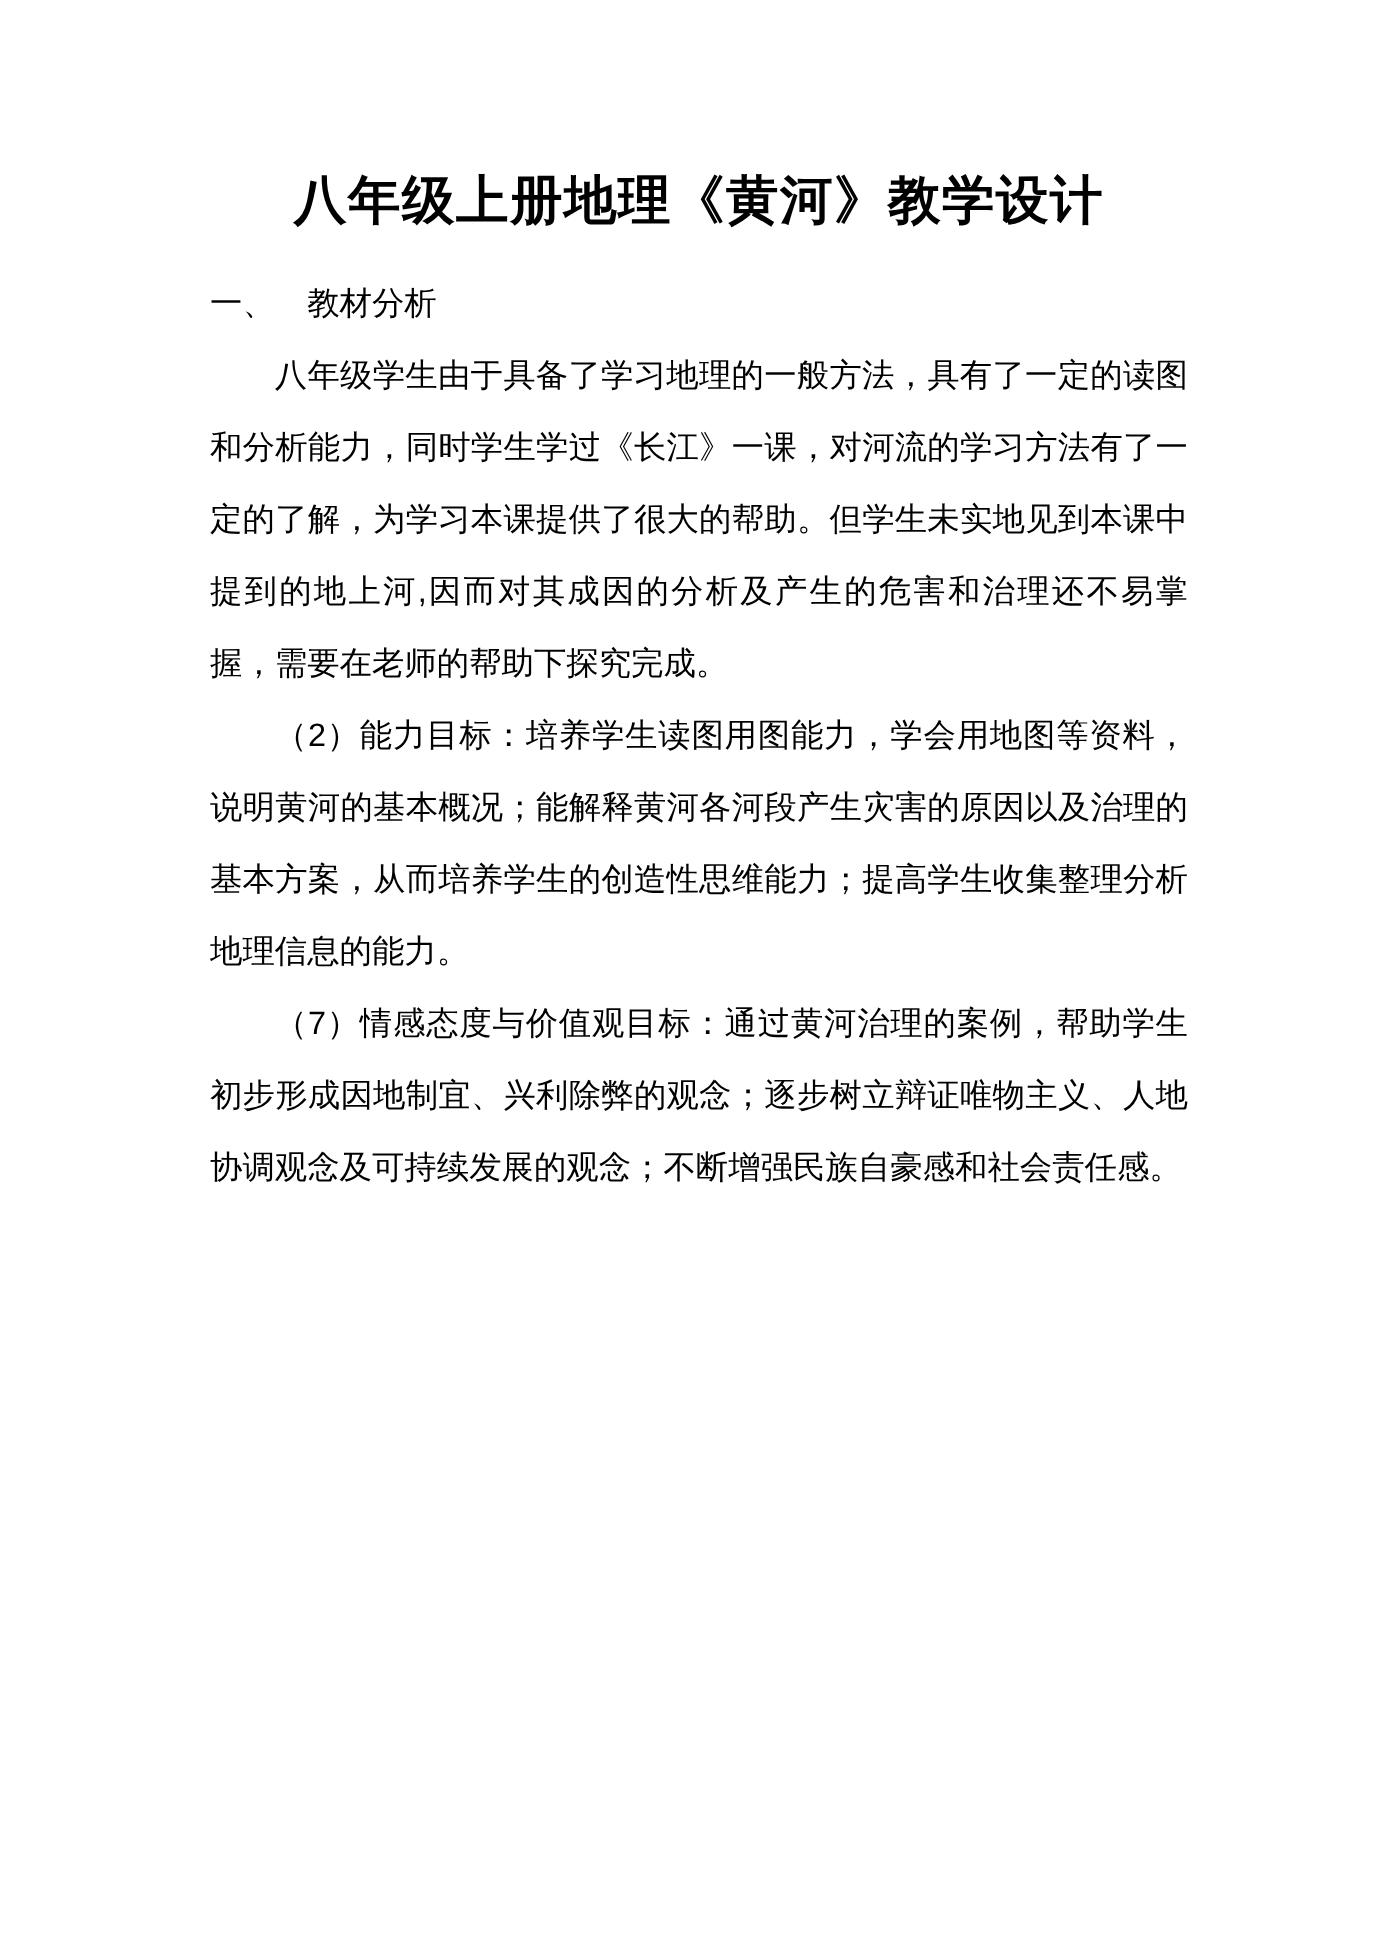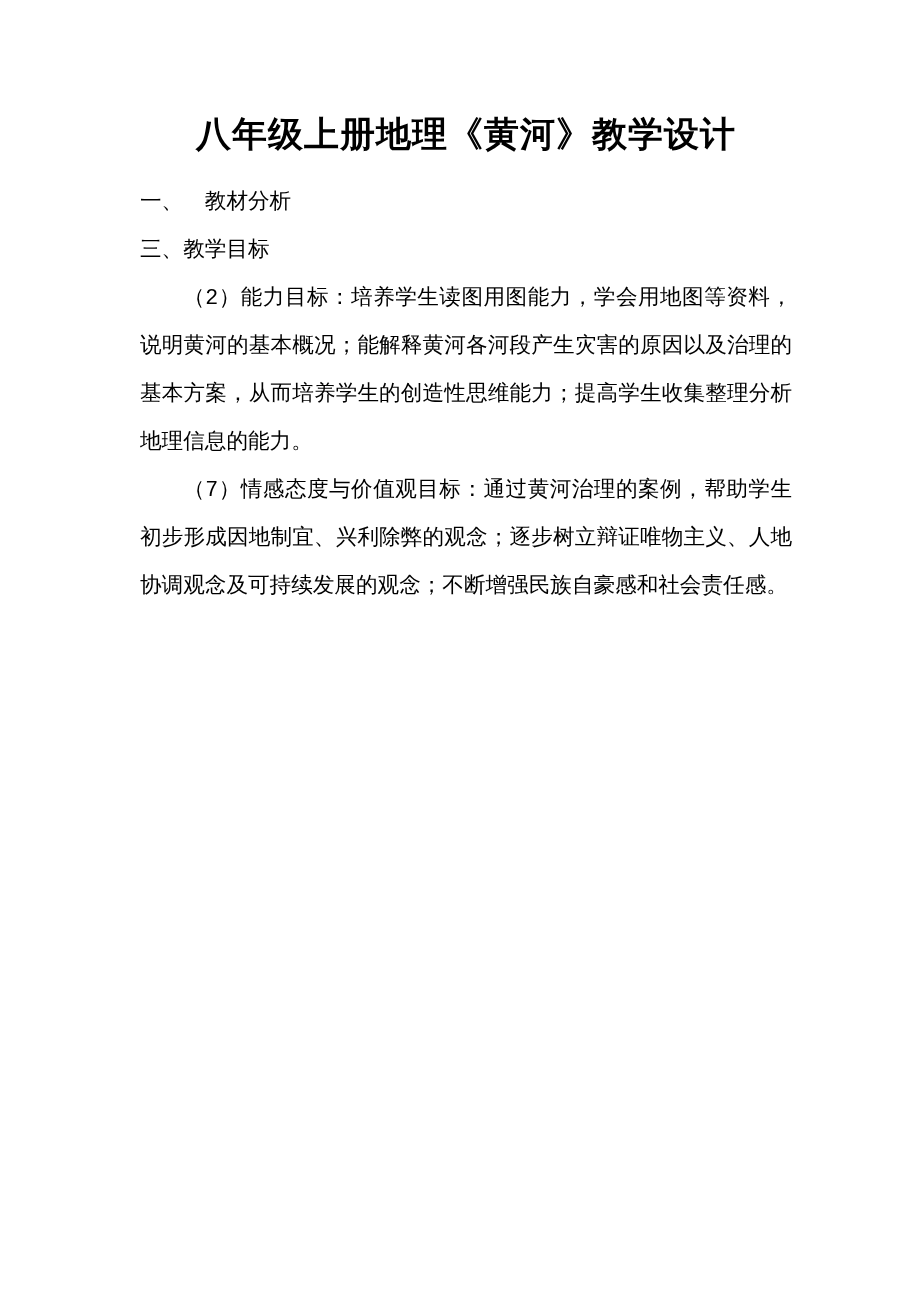--- a/index.html
+++ b/index.html
@@ -23,21 +23,21 @@
   .doc-title {
     font-family: "Liberation Sans", "DejaVu Sans", sans-serif;
     font-size: 35px;
     font-weight: 800;
     line-height: 44px;
     text-align: center;
     letter-spacing: 1px;
     margin: 0 0 22px 0;
   }
   .doc-body {
-    font-family: Liberation Mono, monospace;
+    font-family: Liberation Sans, sans-serif;
     font-size: 21.6px;
     line-height: 48px;
     text-align: justify;
     text-justify: inter-ideograph;
   }
   .sec-heading {
     font-size: inherit;
     font-weight: 400;
     margin: 0;
     text-align: left;
@@ -52,19 +52,19 @@
 <body>
 
 <div class="page">
 
   <h1 class="doc-title">八年级上册地理《黄河》教学设计</h1>
 
   <div class="doc-body">
 
     <h2 class="sec-heading">一、　教材分析</h2>
 
+    <p class="para">八年级学生由于具备了学习地理的一般方法，具有了一定的读图和分析能力，同时学生学过《长江》一课，对河流的学习方法有了一定的了解，为学习本课提供了很大的帮助。但学生未实地见到本课中提到的地上河,因而对其成因的分析及产生的危害和治理还不易掌握，需要在老师的帮助下探究完成。</p>
 
-    <h2 class="sec-heading">三、教学目标</h2>
     <p class="para">（2）能力目标：培养学生读图用图能力，学会用地图等资料，说明黄河的基本概况；能解释黄河各河段产生灾害的原因以及治理的基本方案，从而培养学生的创造性思维能力；提高学生收集整理分析地理信息的能力。</p>
     <p class="para">（7）情感态度与价值观目标：通过黄河治理的案例，帮助学生初步形成因地制宜、兴利除弊的观念；逐步树立辩证唯物主义、人地协调观念及可持续发展的观念；不断增强民族自豪感和社会责任感。</p>
 
   </div>
 </div>
 
 </body></html>

